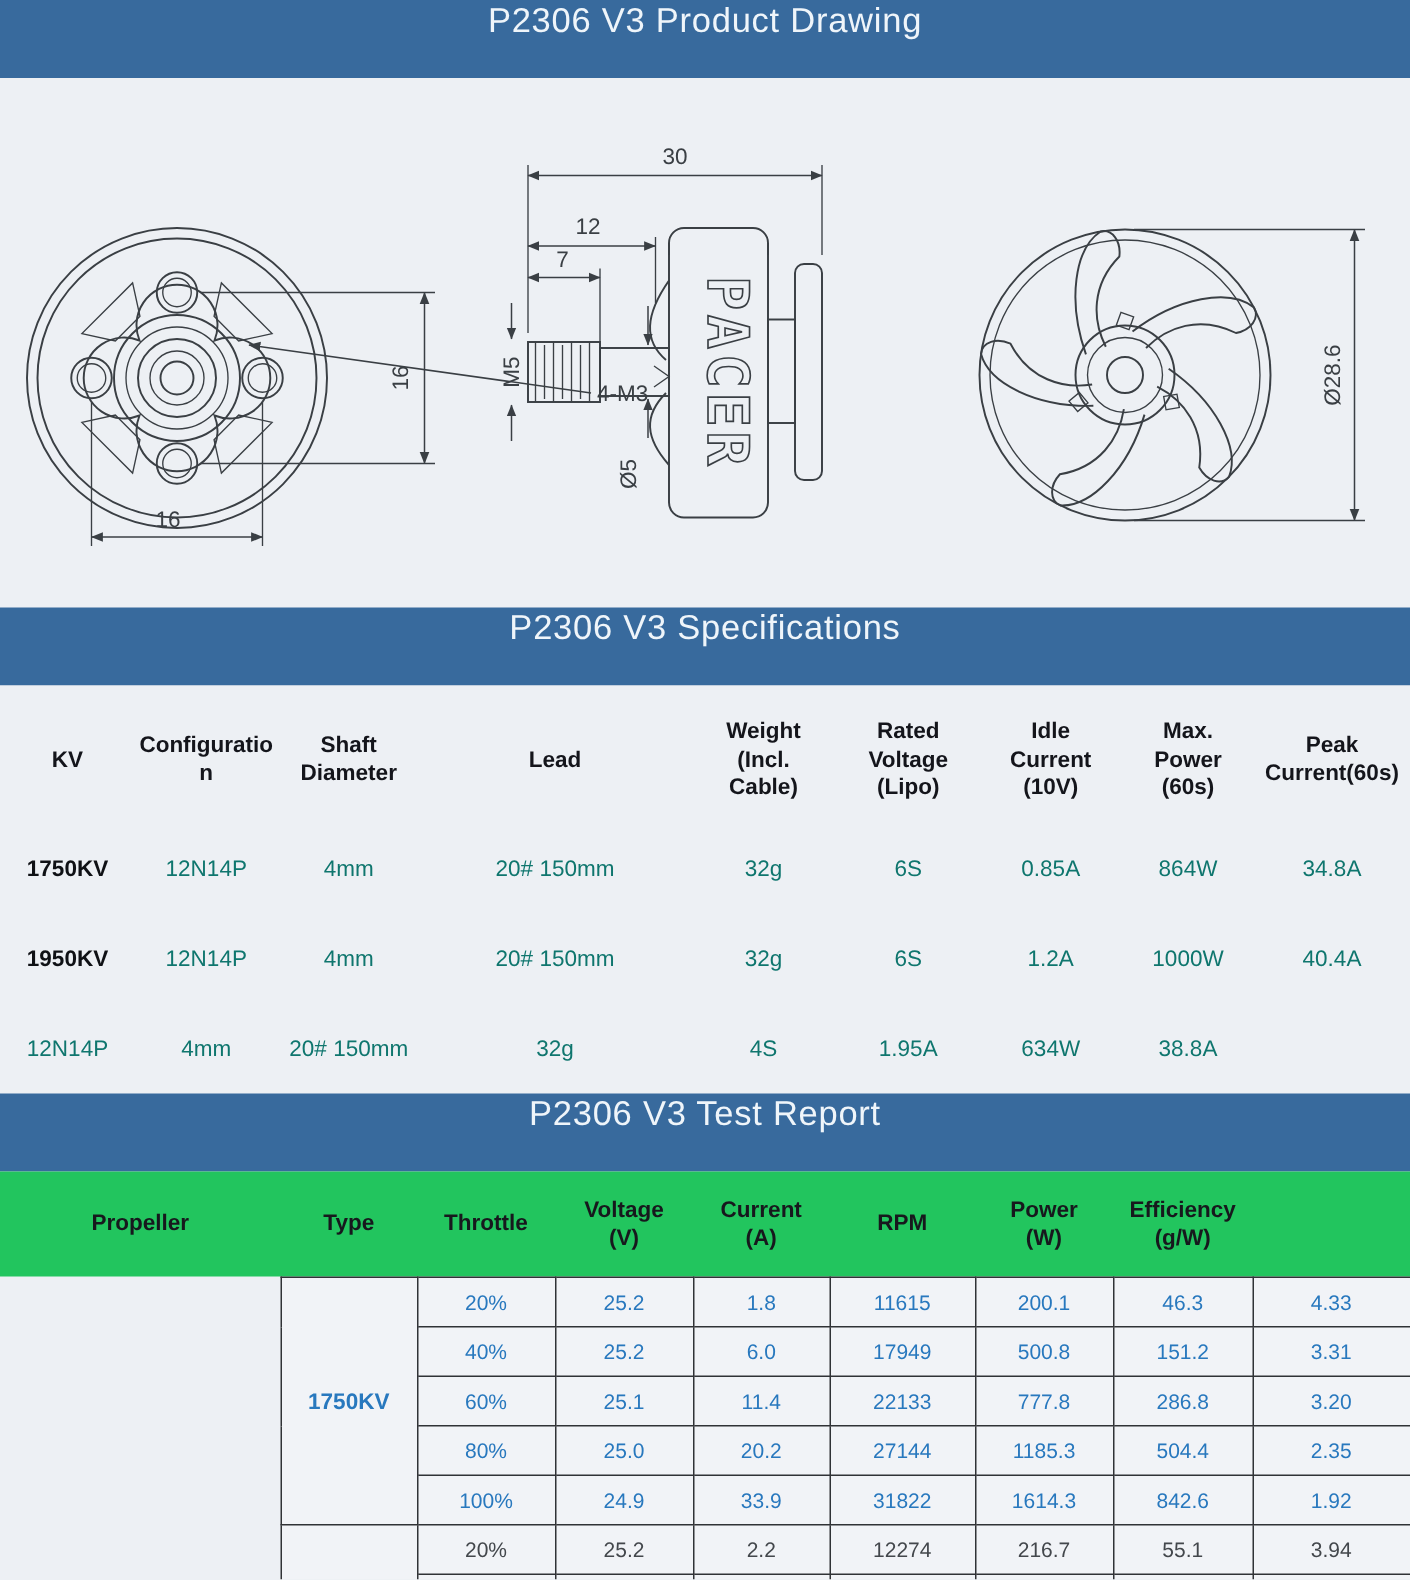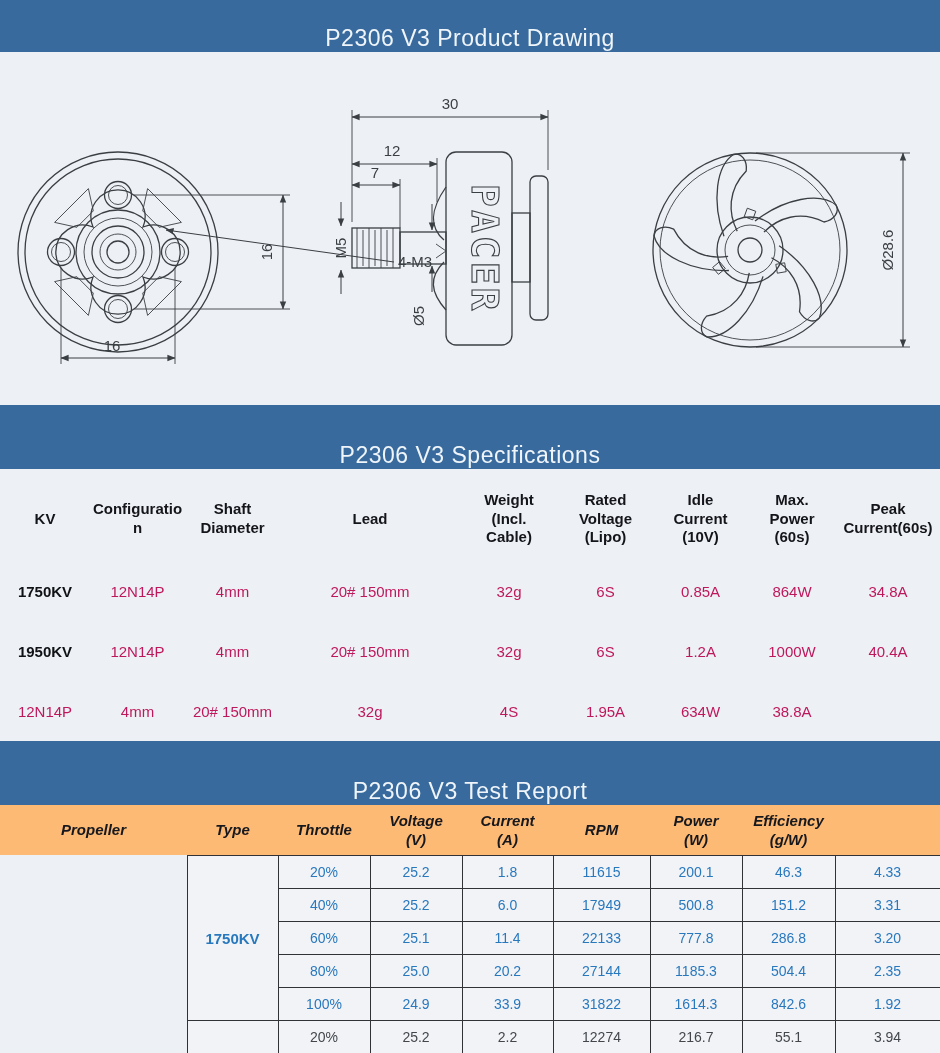--- a/index.html
+++ b/index.html
@@ -1,45 +1,45 @@
 <!DOCTYPE html>
 <html><head>
 <meta charset="utf-8">
 <style>
   * { margin:0; padding:0; box-sizing:border-box; }
   html,body { width:940px; }
   body { font-family:"Liberation Sans", sans-serif; background:#EDF0F4; overflow:hidden; }
   .page { width:940px; height:1053px; overflow:hidden; background:#EDF0F4; }
 
-  .bar { width:940px; background:#386A9D; color:#EFF5FA; display:flex; align-items:flex-end; justify-content:center;
+  .bar { width:940px; background:#386A9D; color:#EFF5FA; display:flex; align-items:flex-start; justify-content:center;
          font-size:23px; letter-spacing:0.5px; }
   .bar1 { height:52px; }
-  .bar2, .bar3 { height:64px; }
+  .bar2, .bar3 { height:52px; }
 
   .drawing-section { width:940px; height:353px; background:#EDF0F4; }
   svg text { fill:#3A3F44; font-family:"Liberation Sans", sans-serif; font-size:15px; }
   .ln { stroke:#3A3F44; stroke-width:1.3; fill:none; }
   .thin { stroke:#3A3F44; stroke-width:0.9; fill:none; }
   .dim { stroke:#3A3F44; stroke-width:1; fill:none; }
   .logo-text { font-family:"DejaVu Sans Mono", monospace; font-weight:bold; font-size:38px;
                fill:none; stroke:#3A3F44; stroke-width:1.1; letter-spacing:3px; }
 
   
   .spec-table { display:grid; grid-template-columns:90px 95px 95px 180px 98px 95px 95px 88px 104px;
                 width:940px; background:#EDF0F4; padding-top:8px; }
   .spec-th { height:84px; display:flex; align-items:center; justify-content:center; text-align:center;
              font-weight:bold; font-size:15px; color:#14151B; white-space:pre-line; line-height:1.25; padding:0 2px;
              overflow-wrap:break-word; word-break:break-word; }
   .spec-td { height:60px; display:flex; align-items:center; justify-content:center; text-align:center;
-             font-size:15px; color:#be185d; }
+             font-size:15px; color:#0f766e; }
   .spec-td.kv { font-weight:bold; color:#0F1115; }
 
   
   .test-head { display:grid; grid-template-columns:187px 91px 92px 92px 91px 97px 92px 93px 105px;
-               width:940px; height:50px; background:#fdba74;font-style:italic; }
+               width:940px; height:70px; background:#22c55e; }
   .test-th { display:flex; align-items:center; justify-content:center; text-align:center; font-weight:bold;
              font-size:15px; color:#17181D; white-space:pre-line; line-height:1.3; }
 
   table.test { border-collapse:collapse; table-layout:fixed; width:940px; }
   table.test td { border:1px solid #303236; background:#F1F3F7; text-align:center; vertical-align:middle;
                   font-size:14px; height:33px; padding:0; }
   table.test td.prop { border:none; background:transparent; }
   table.test tr.g1 td { color:#2878BE; }
   table.test tr.g2 td { color:#43474C; }
   table.test td.type { font-weight:bold; font-size:15px; color:#1B6FBA; }

